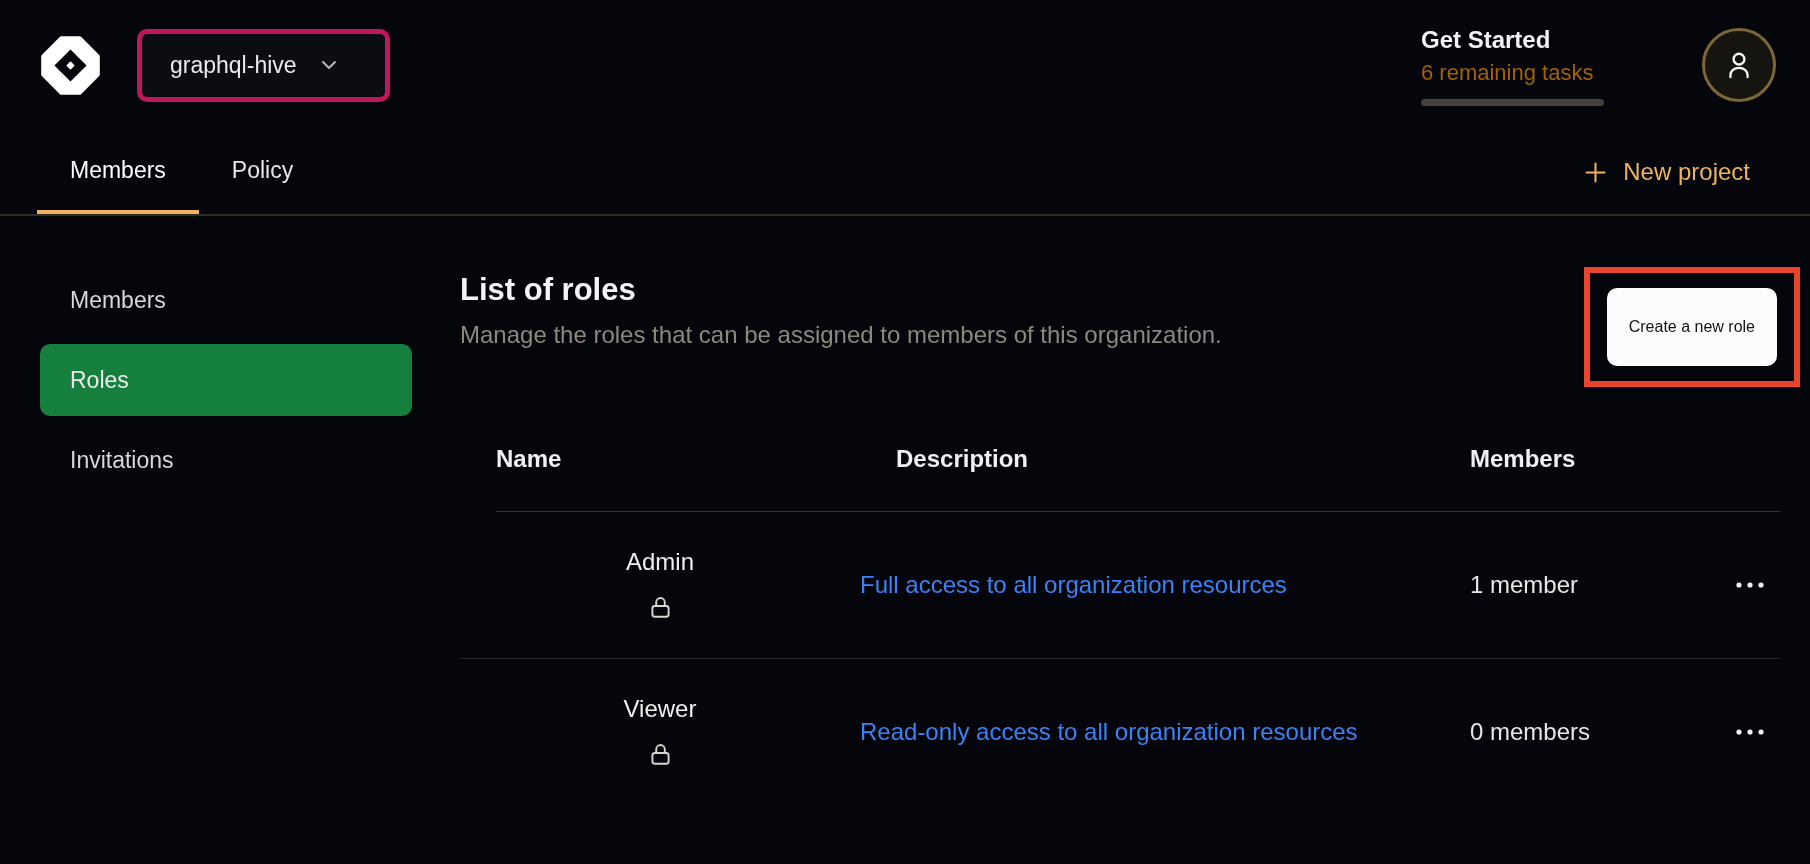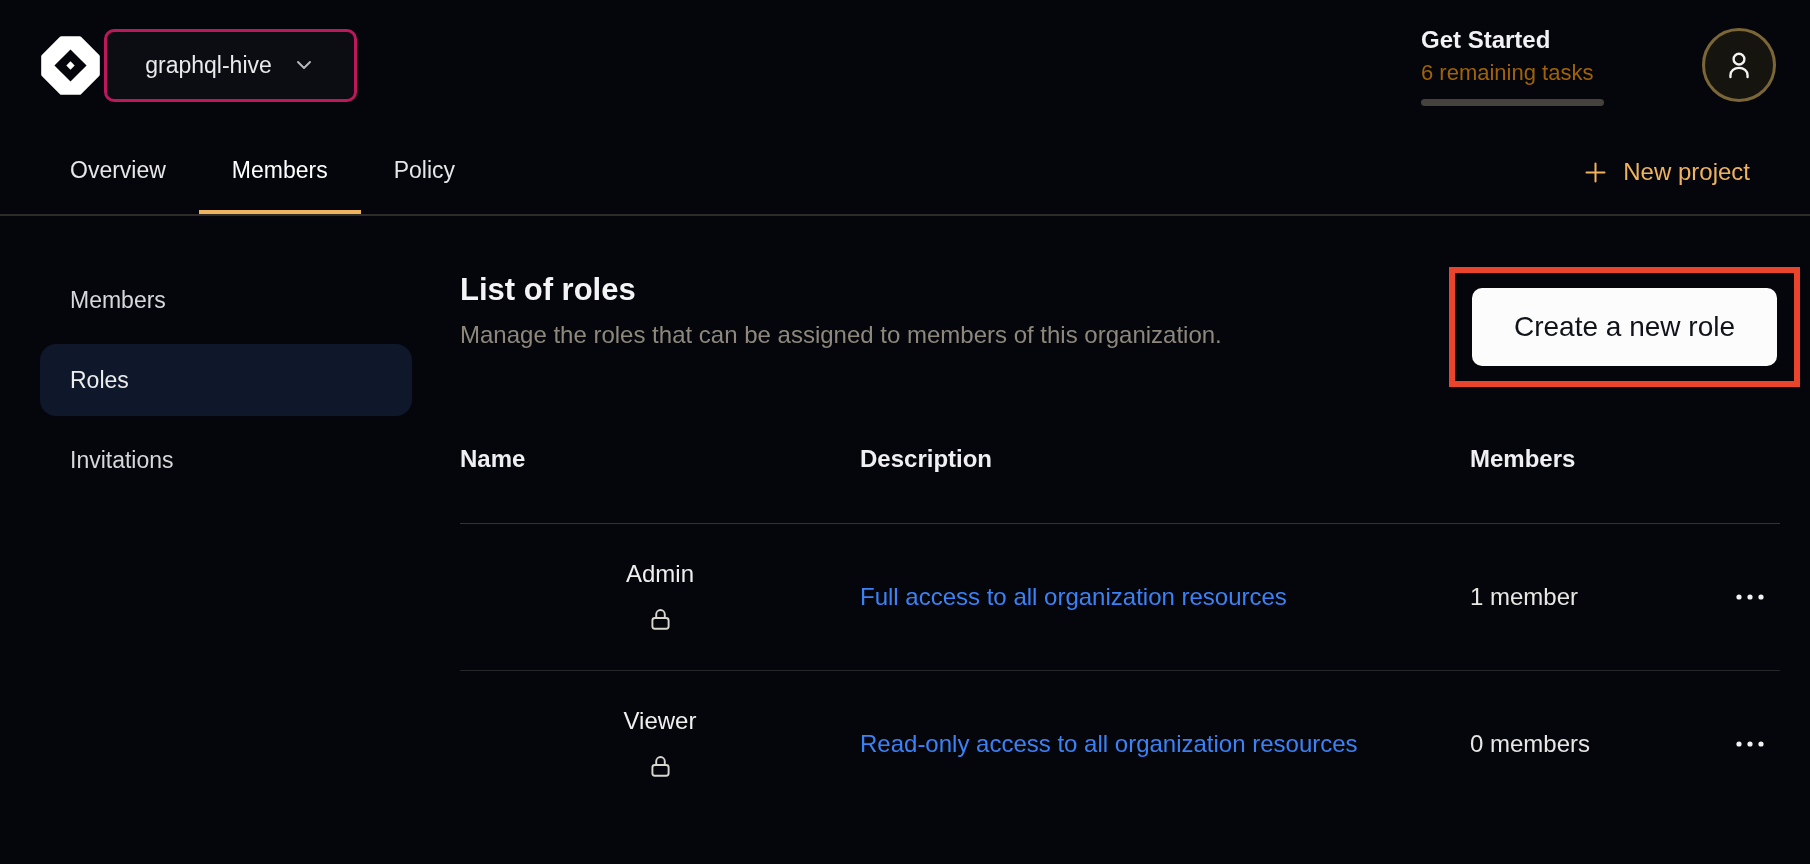--- a/index.html
+++ b/index.html
@@ -13,28 +13,28 @@
 
   
   .topbar {
     height: 130px;
     display: flex;
     align-items: center;
     padding: 0 34px 0 37px;
   }
   .logo { width: 67px; height: 67px; flex: 0 0 auto; }
   .org-select {
+    margin-left: 33px;
     height: 73px;
     min-width: 253px;
-    border: 3px solid #be185d;
+    border: 5px solid #be185d;
     background: #0b0d13;
     border-radius: 10px;
     display: flex;
     align-items: center;
-    justify-content: center;
     gap: 20px;
     padding: 0 28px;
     cursor: pointer;
   }
   .org-select .org-label { font-size: 23px; color: #e9eaec; }
   .spacer { flex: 1; }
   .latest-btn {
     height: 74px;
     min-width: 259px;
     border: 1px solid #3e3830;
@@ -107,51 +107,51 @@
     height: 72px;
     display: flex;
     align-items: center;
     padding-left: 30px;
     margin-bottom: 8px;
     border-radius: 10px;
     font-size: 23px;
     color: #d7d8db;
     cursor: pointer;
   }
-  .side-item.active { background: #0f172a; color: #eceded; border-radius: 16px; }
+  .side-item.active { background: #15803d; color: #eceded; }
 
   .main { flex: 1; margin-left: 36px; padding-top: 54px; }
 
   .roles-header { display: flex; justify-content: space-between; align-items: flex-start; }
   .roles-title { font-size: 31px; font-weight: bold; color: #f4f4f6; line-height: 40px; }
   .roles-sub { margin-top: 10px; font-size: 24px; color: #8e887c; line-height: 30px; }
 
   .annotation-box {
     border: 6px solid #e8452c;
     padding: 15px 17px;
     margin-top: -3px;
     margin-right: -20px;
   }
   .create-role-btn {
     height: 78px;
-    padding: 0 42px;
+    padding: 0 22px;
     background: #fcfcfc;
     color: #111318;
     border: none;
     border-radius: 10px;
-    font-size: 28px;
+    font-size: 16px;
     font-family: inherit;
     cursor: pointer;
     white-space: nowrap;
   }
 
   
   .roles-table { margin-top: 58px; }
   .t-row { display: flex; align-items: center; }
-  .t-head { padding-bottom: 50px; border-bottom: 1px solid #323335; }
+  .t-head { padding-bottom: 38px; border-bottom: 1px solid #323335; margin-left: 36px; }
   .t-head .cell { font-size: 24px; font-weight: bold; color: #f0f0f2; }
   .cell-name { width: 400px; flex: 0 0 auto; }
   .cell-desc { width: 520px; flex: 0 0 auto; }
   .cell-members { width: 250px; flex: 0 0 auto; margin-left: auto; }
   .cell-actions { width: 60px; flex: 0 0 auto; display: flex; justify-content: center; }
   .t-body-row { padding: 36px 0; }
   .t-body-row.divided { border-bottom: 1px solid #26272a; }
   .name-wrap { display: flex; align-items: center; gap: 17px; flex-direction: column; }
   .role-name { font-size: 24px; color: #f0efee; }
   .role-desc { font-size: 24px; color: #3b82f6; line-height: 34px; }
@@ -196,21 +196,20 @@
     <span style="display:flex;">
       <svg width="38" height="38" viewBox="0 0 24 24" fill="none" stroke="#f4f4f4" stroke-width="1.5" stroke-linecap="round">
         <circle cx="12" cy="8.3" r="3.4"></circle>
         <path d="M6.6 19.6 v-1.2 c0-2.7 2.4-4.6 5.4-4.6 s5.4 1.9 5.4 4.6 v1.2"></path>
       </svg>
     </span>
   </div>
 </header>
 
 <nav class="navbar">
-  <div class="tab">Overview</div>
   <div class="tab active">Members</div>
   <div class="tab">Policy</div>
 
   <div class="new-project">
     <span style="display:flex;">
       <svg width="27" height="27" viewBox="0 0 24 24" fill="none" stroke="#eeb35c" stroke-width="1.8" stroke-linecap="round">
           <path d="M12 4v16M4 12h16"></path>
         </svg>
     </span>
     <span>New project</span>

